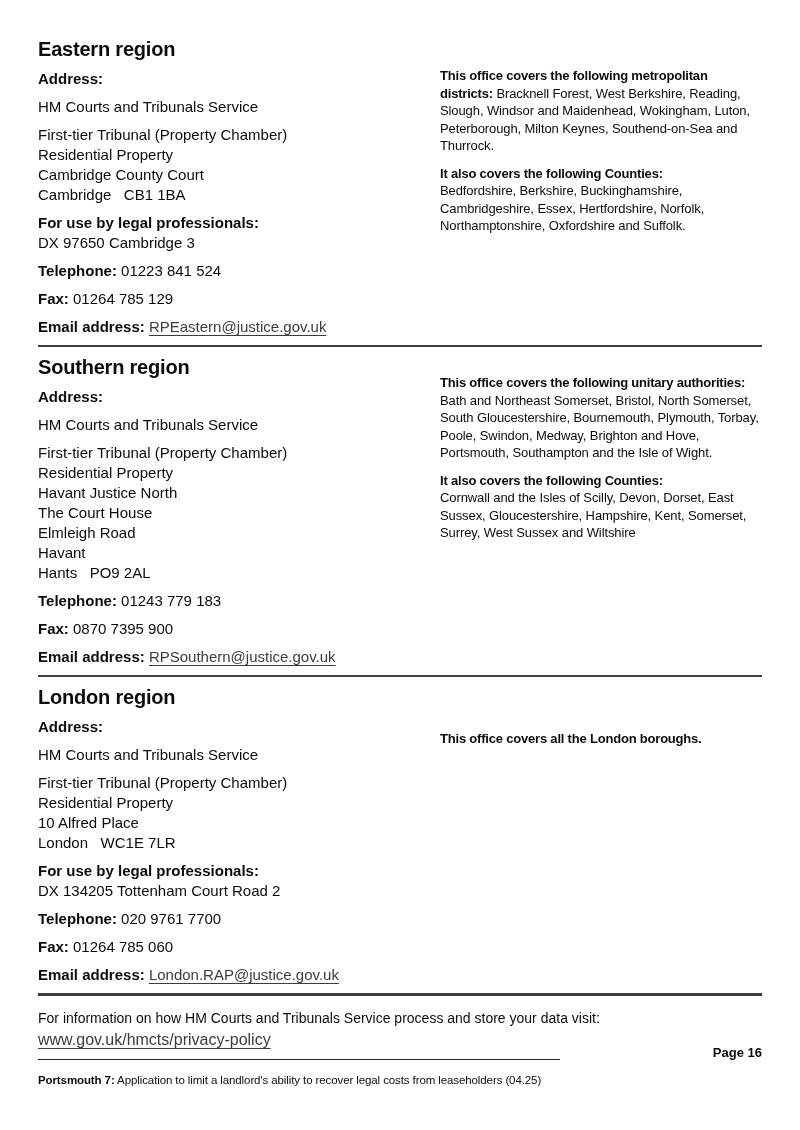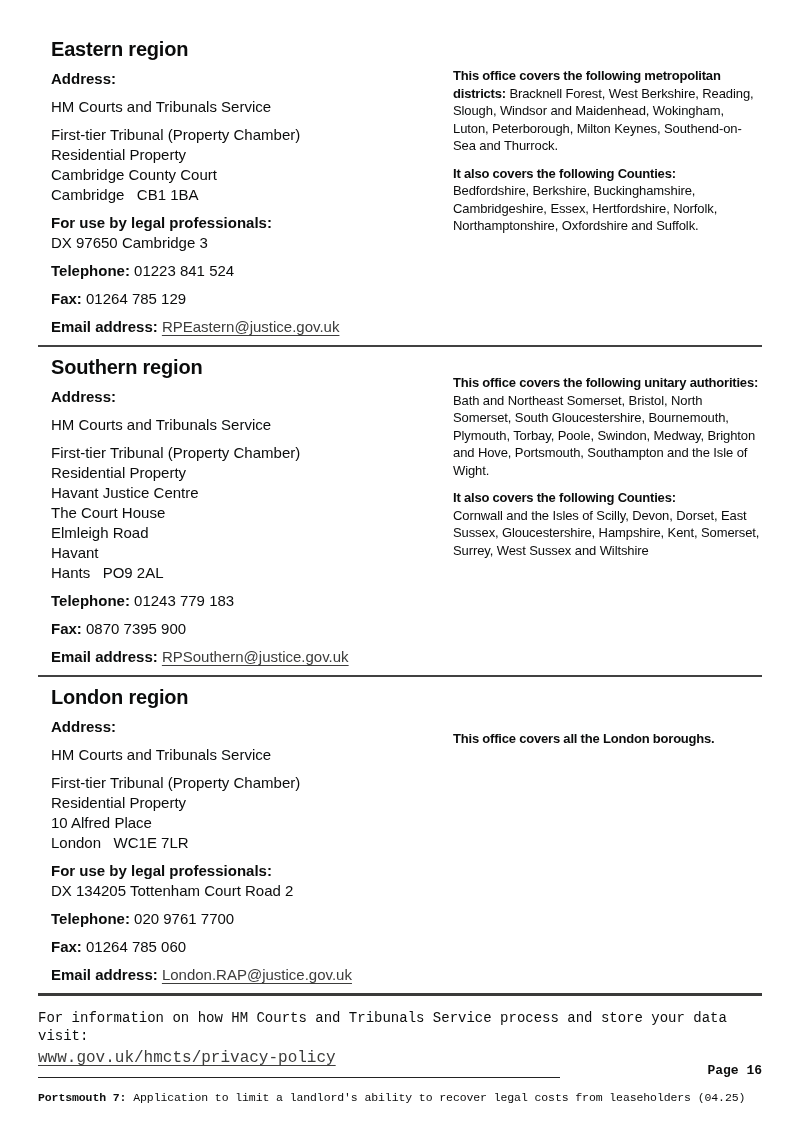--- a/index.html
+++ b/index.html
@@ -8,21 +8,21 @@
     width: 800px; height: 1130px;
     font-family: "Liberation Sans", "DejaVu Sans", sans-serif;
     color: #0b0c0c;
     overflow: hidden;
   }
   .page { width: 800px; height: 1130px; padding: 37px 38px 0 38px; }
 
   
   .region { display: flex; }
   .region.has-divider { border-bottom: 2px solid #414141; padding-bottom: 8px; margin-bottom: 8px; }
-  .col-left { width: 372px; flex-shrink: 0; margin-left: 13px; }
+  .col-left { width: 372px; flex-shrink: 0; }
   .col-right { flex: 1; margin-left: 30px; font-size: 13px; line-height: 17.5px; letter-spacing: -0.1px; }
   .col-right.pt-eastern  { padding-top: 30px; }
   .col-right.pt-southern { padding-top: 19px; }
   .col-right.pt-london   { padding-top: 45px; }
 
   h2.region-heading { font-size: 20px; line-height: 24px; font-weight: bold; letter-spacing: -0.2px; }
 
   .col-left { font-size: 15px; line-height: 20px; }
   .p8 { margin-top: 8px; }
   .bold { font-weight: bold; }
@@ -33,21 +33,21 @@
     text-decoration: underline;
     text-underline-offset: 3px;
     text-decoration-thickness: 1px;
     cursor: pointer;
   }
 
   .cov-para + .cov-para { margin-top: 10px; }
   .cov-bold { font-weight: bold; letter-spacing: -0.2px; }
 
   
-  .footer { margin-top: 8px; border-top: 3px solid #3b3b3a; font-family: Liberation Mono, monospace; }
+  .footer { margin-top: 8px; border-top: 3px solid #3b3b3a; }
   .footer-info { margin-top: 13px; font-size: 14px; line-height: 18px; }
   .footer-link-row { margin-top: 3px; font-size: 16px; line-height: 20px; }
   .footer-bottom-row { display: flex; align-items: center; margin-top: 0; }
   .half-rule { width: 522px; height: 5px; border-bottom: 1.5px solid #222; }
   .page-number { margin-left: auto; font-size: 13px; font-weight: bold; line-height: 14px; transform: translateY(-4px); }
   .leasehold { margin-top: 9px; font-size: 11.5px; line-height: 14px; letter-spacing: -0.1px; }
 </style>
 </head>
 <body>
 
@@ -79,21 +79,21 @@
   </section>
 
   <section class="region has-divider">
     <div class="col-left">
       <h2 class="region-heading">Southern region</h2>
       <div class="p8 bold">Address:</div>
       <div class="p8 line">HM Courts and Tribunals Service</div>
       <div class="p8">
         <div class="addr-line">First-tier Tribunal (Property Chamber)</div>
         <div class="addr-line">Residential Property</div>
-        <div class="addr-line">Havant Justice Centre</div>
+        <div class="addr-line">Havant Justice North</div>
         <div class="addr-line">The Court House</div>
         <div class="addr-line">Elmleigh Road</div>
         <div class="addr-line">Havant</div>
         <div class="addr-line">Hants   PO9 2AL</div>
       </div>
       <div class="p8 line"><span class="bold">Telephone:</span><span> 01243 779 183</span></div>
       <div class="p8 line"><span class="bold">Fax:</span><span> 0870 7395 900</span></div>
       <div class="p8 line"><span class="bold">Email address:</span> <a class="doc-link">RPSouthern@justice.gov.uk</a></div>
     </div>
     <div class="col-right pt-southern">

